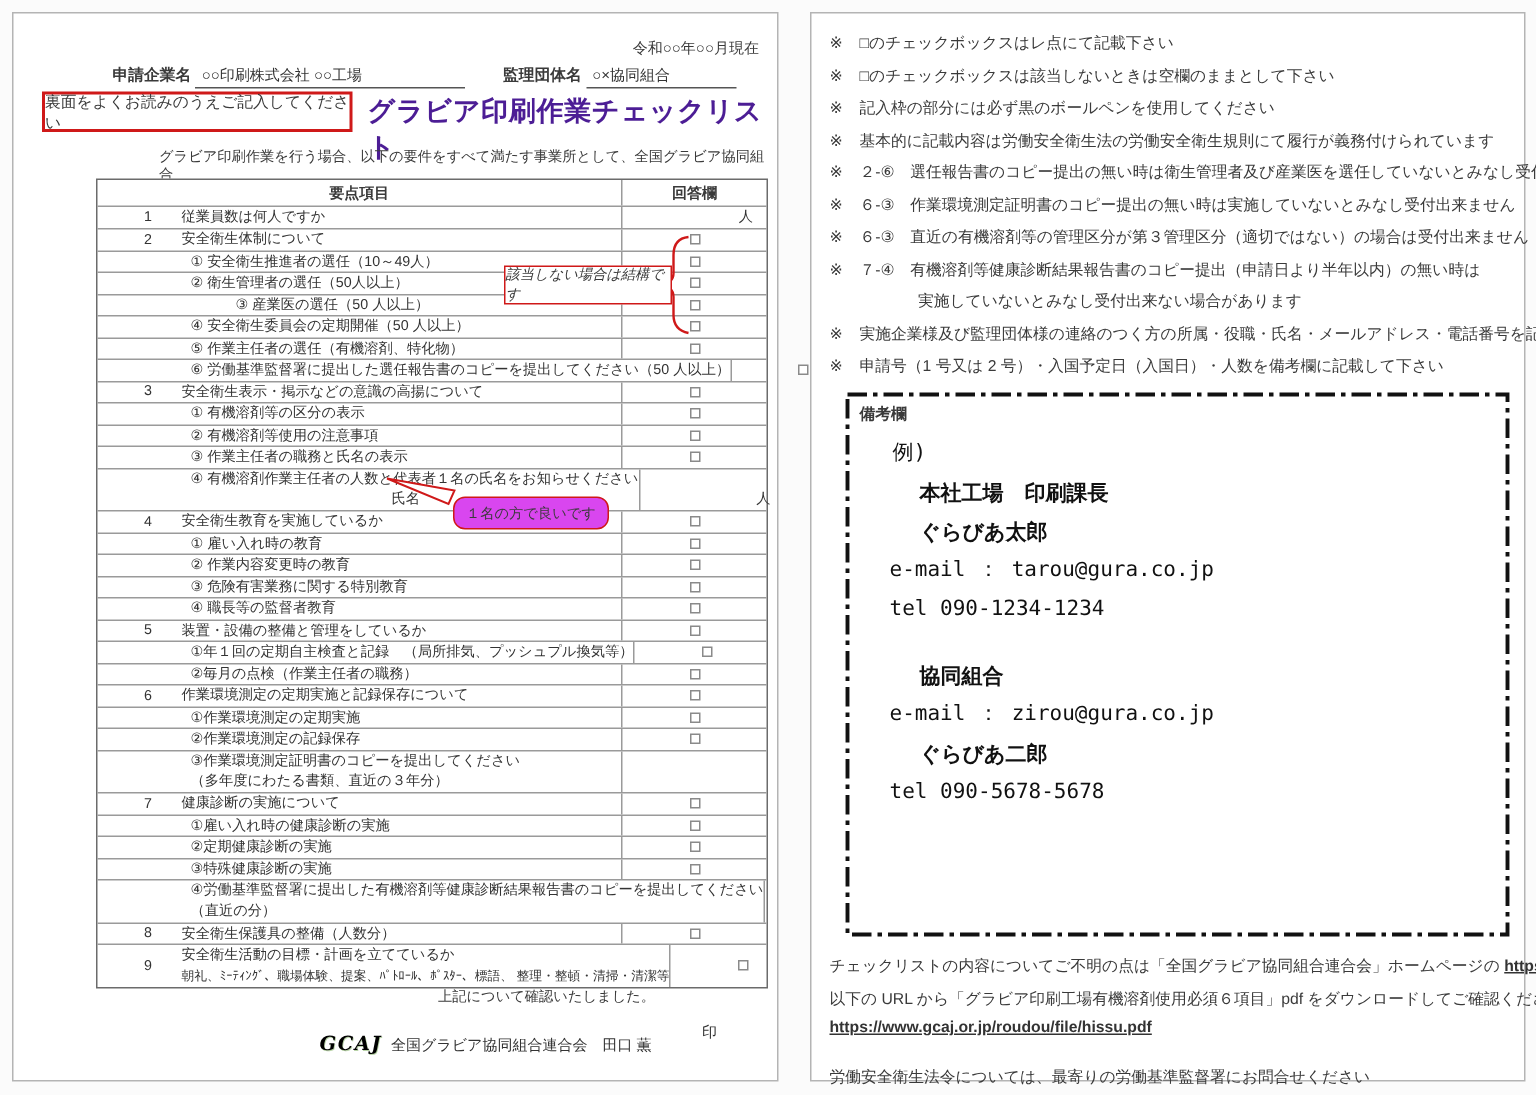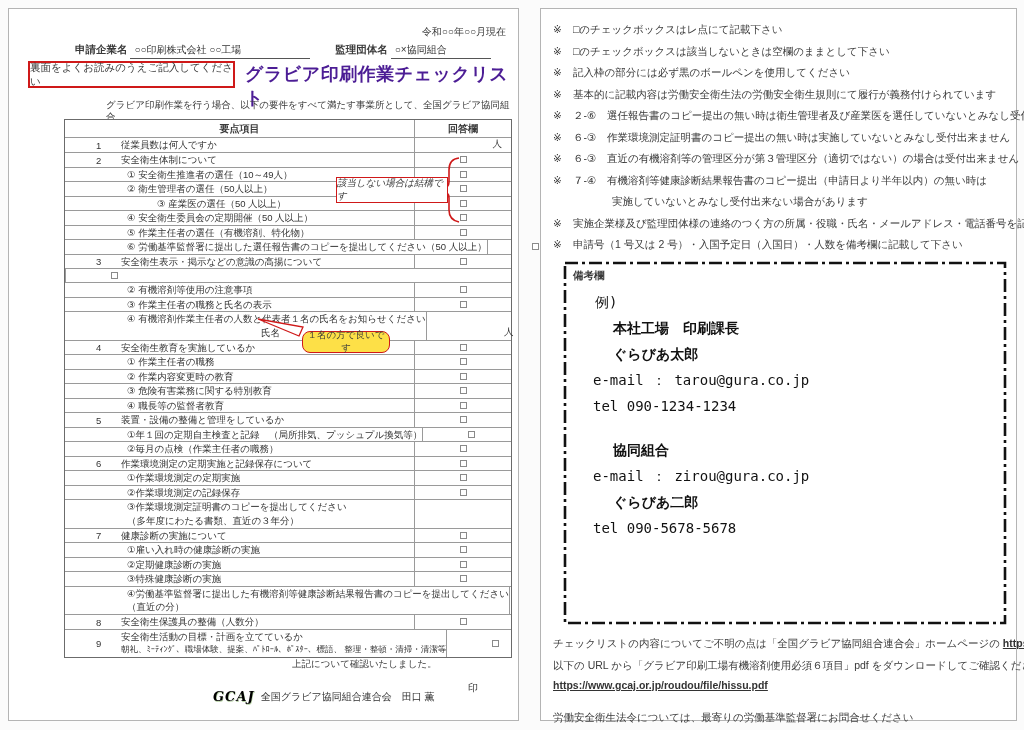--- a/index.html
+++ b/index.html
@@ -51,22 +51,22 @@
   .rtext2.t2-small{padding-left:56px;font-size:8.5px;}
   .item .rtext2.t2-small{padding-left:56px;}
 
   
   .na-callout{
     left:327px;top:168px;width:112px;height:26px;border:1.5px solid #cf1919;background:#fff;z-index:6;
     display:flex;align-items:center;justify-content:center;font-size:9.5px;color:#3a3a3a;font-style:italic;
   }
   .brace-svg{left:429px;top:147px;z-index:5;}
   .one-callout{
-    left:293px;top:322px;width:88px;height:22px;border:1.5px solid #cf1919;background:#fde047;border-radius:8px;z-index:6;
-    display:flex;align-items:center;justify-content:center;font-size:9.5px;color:#3a3a3a;text-align:center;
+    left:293px;top:322px;width:104px;height:22px;border:1.5px solid #cf1919;background:#d946ef;border-radius:8px;z-index:6;
+    display:flex;align-items:center;justify-content:center;font-size:9.5px;color:#3a3a3a;
   }
   .tail-svg{left:248px;top:309px;z-index:5;}
 
   
   .confirm-line{left:283px;top:649px;font-size:9.5px;color:#3a3a3a;}
   .sig-line{left:204px;top:680px;font-size:10px;white-space:nowrap;display:flex;align-items:center;}
   .gcaj-logo{
     font-family:"DejaVu Serif","Liberation Serif",serif;font-weight:bold;font-style:italic;
     font-size:13px;color:#000000;letter-spacing:1px;margin-right:6px;
     text-shadow:0.5px 0.5px 0 #b9d3a8;
@@ -191,20 +191,23 @@
         <div class="trow item">
           <div class="cmain">
             <span class="rnum">3</span>
             <div class="rtext">安全衛生表示・掲示などの意識の高揚について</div>
           </div>
           <div class="cans">
             <span class="cbx"></span>
           </div>
         </div>
         <div class="trow sub">
+          <div class="cmain">
+            <div class="rtext">① 有機溶剤等の区分の表示</div>
+          </div>
           <div class="cans">
             <span class="cbx"></span>
           </div>
         </div>
         <div class="trow sub">
           <div class="cmain">
             <div class="rtext">② 有機溶剤等使用の注意事項</div>
           </div>
           <div class="cans">
             <span class="cbx"></span>
@@ -229,21 +232,21 @@
           <div class="cmain">
             <span class="rnum">4</span>
             <div class="rtext">安全衛生教育を実施しているか</div>
           </div>
           <div class="cans">
             <span class="cbx"></span>
           </div>
         </div>
         <div class="trow sub">
           <div class="cmain">
-            <div class="rtext">① 作業主任者の職務</div>
+            <div class="rtext">① 雇い入れ時の教育</div>
           </div>
           <div class="cans">
             <span class="cbx"></span>
           </div>
         </div>
         <div class="trow sub">
           <div class="cmain">
             <div class="rtext">② 作業内容変更時の教育</div>
           </div>
           <div class="cans">

